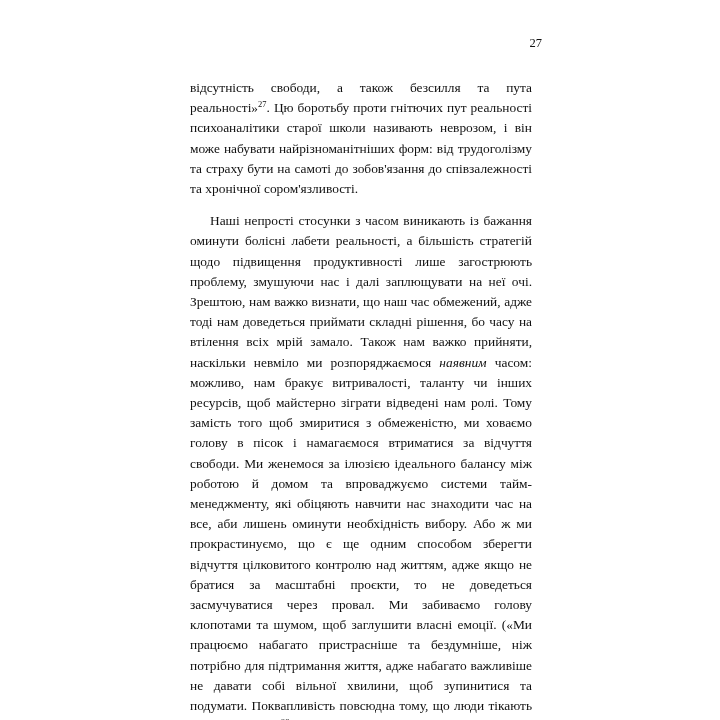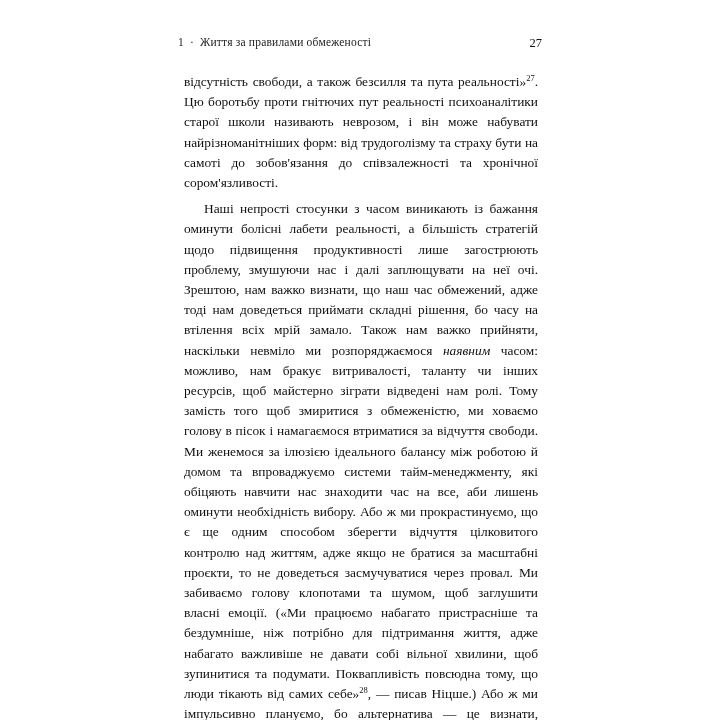--- a/index.html
+++ b/index.html
@@ -54,42 +54,39 @@
     left: 178px;
     width: 366px;
     font-size: 13.4px;
     line-height: 20.2px;
     text-align: justify;
     text-justify: inter-word;
     hyphens: manual;
     color: #101010;
   }
   .body-text p {
-    margin: 6px;
+    margin: 12px;
     text-indent: 20px;
   }
   .body-text p.no-indent {
     text-indent: 0;
   }
   .body-text em {
   }
   sup {
     font-size: 8.5px;
     vertical-align: super;
     line-height: 0;
   }
 </style>
 </head>
 <body>
 
 <div class="page">
 
-  <div class="running-head">
-    <span class="chapter-num">1</span><span class="sep">·</span><span class="chapter-title">Життя за правилами обмеженості</span>
-  </div>
 
   <div class="folio">27</div>
 
   <div class="body-text">
     <p class="no-indent">відсутність свободи, а також безсилля та пута реальності»<sup>27</sup>. Цю боротьбу проти гнітючих пут реальності психоаналітики старої школи називають неврозом, і він може набувати найрізноманітніших форм: від трудоголізму та страху бути на самоті до зобов'язання до співзалежності та хронічної сором'язливості.</p>
     <p>Наші непрості стосунки з часом виникають із бажання оминути болісні лабети реальності, а більшість стратегій щодо підвищення продуктивності лише загострюють проблему, змушуючи нас і далі заплющувати на неї очі. Зрештою, нам важко визнати, що наш час обмежений, адже тоді нам доведеться приймати складні рішення, бо часу на втілення всіх мрій замало. Також нам важко прийняти, наскільки невміло ми розпоряджаємося <em>наявним</em> часом: можливо, нам бракує витривалості, таланту чи інших ресурсів, щоб майстерно зіграти відведені нам ролі. Тому замість того щоб змиритися з обмеженістю, ми ховаємо голову в пісок і намагаємося втриматися за відчуття свободи. Ми женемося за ілюзією ідеального балансу між роботою й домом та впроваджуємо системи тайм-менеджменту, які обіцяють навчити нас знаходити час на все, аби лишень оминути необхідність вибору. Або ж ми прокрастинуємо, що є ще одним способом зберегти відчуття цілковитого контролю над життям, адже якщо не братися за масштабні проєкти, то не доведеться засмучуватися через провал. Ми забиваємо голову клопотами та шумом, щоб заглушити власні емоції. («Ми працюємо набагато пристрасніше та бездумніше, ніж потрібно для підтримання життя, адже набагато важливіше не давати собі вільної хвилини, щоб зупинитися та подумати. Поквапливість повсюдна тому, що люди тікають від самих себе»<sup>28</sup>, — писав Ніцше.) Або ж ми імпульсивно плануємо, бо альтернатива — це визнати, наскільки обмежений наш контроль над майбутнім. Крім того, більшість із нас шукають індивідуального підходу до опанування часу (наша культура говорить, що кожен сам маємо створювати власний розпорядок і робити що заогодно та коли завгодно), адже нам страшно визнати, що майже всі важливі справи від шлюбу й виховання дітей до бізнесу й політики спираються на взаємодію з іншими, роблячи нас вразливими до емоційної непередбачуваності стосунків.</p>
 
   </div>
 
 </div>

